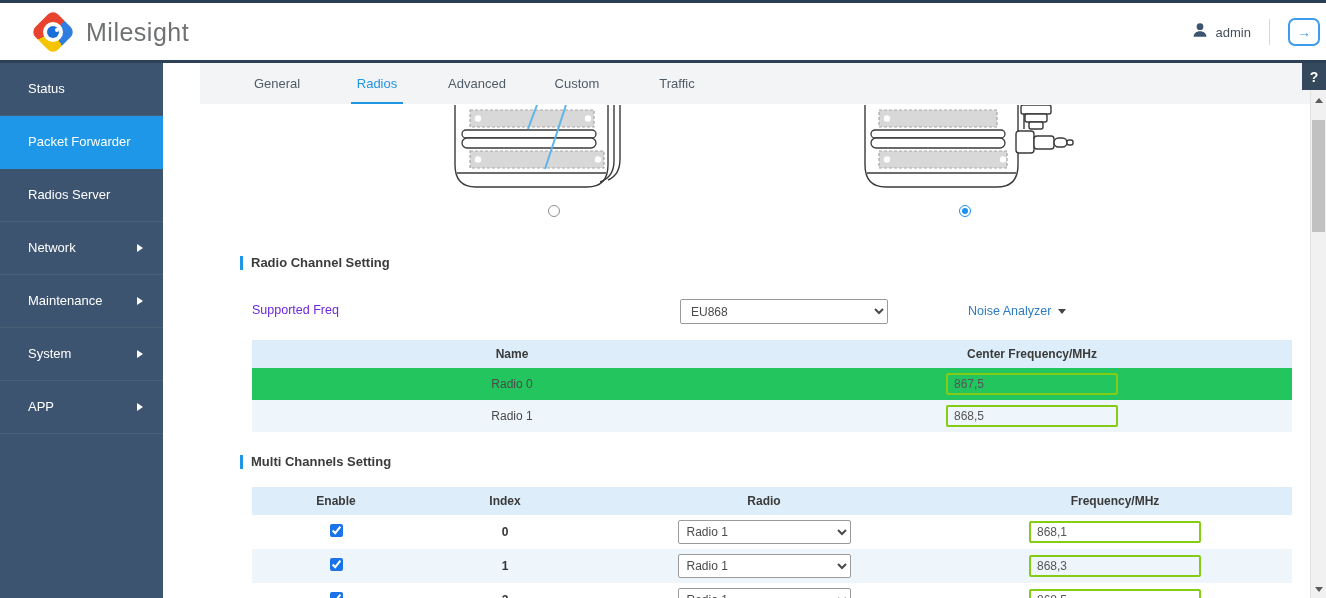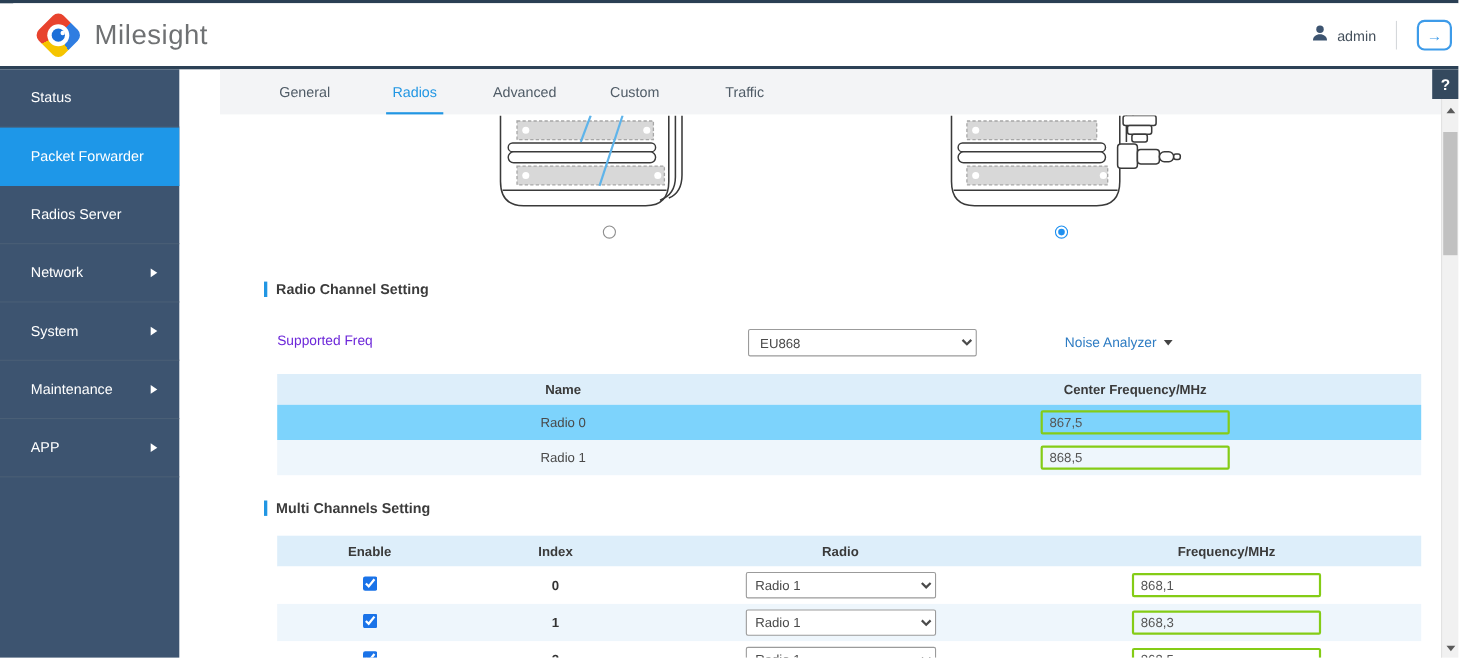--- a/index.html
+++ b/index.html
@@ -62,21 +62,21 @@
   .noise-link{position:absolute;font-size:12.5px;color:#2e7cc3;cursor:pointer;display:flex;align-items:center;gap:7px;}
   .caret-down{width:0;height:0;border-top:5px solid #444;border-left:4px solid transparent;border-right:4px solid transparent;}
   
   .ms-table{position:absolute;width:1040px;}
   .t-row{display:grid;align-items:center;}
   .radio-cols{grid-template-columns:520px 520px;}
   .multi-cols{grid-template-columns:168px 170px 348px 354px;}
   .t-head{height:28px;background:#ddeefa;}
   .t-head .t-cell{font-weight:bold;color:#3a3a3a;font-size:12px;}
   .t-cell{text-align:center;font-size:12px;color:#4a4a4a;}
-  .r-row{height:32px;background:#7dd3fc;}
+  .r-row{height:32px;background:#22c55e;}
   .m-row{height:34px;background:#fff;}
   .row-alt{background:#eef6fc;}
   input.freq-input{width:172px;height:22px;border:2px solid #84cc16;border-radius:2px;
     font-size:12px;color:#555;padding:0 6px;box-sizing:border-box;background:transparent;
     font-family:"Liberation Sans",sans-serif;}
   select.row-select{width:173px;height:24px;border:1px solid #9b9b9b;border-radius:2px;
     background:#fff;font-size:12px;color:#4a4a4a;padding:0 4px;font-family:"Liberation Sans",sans-serif;}
   input.en-check{width:13px;height:13px;accent-color:#1a73e8;margin:0;}
   .idx{font-weight:bold;color:#333;}
   
@@ -129,25 +129,25 @@
     <span>Packet Forwarder</span>
   </div>
   <div class="side-item">
     <span>Radios Server</span>
   </div>
   <div class="side-item">
     <span>Network</span>
     <span class="chev-right"></span>
   </div>
   <div class="side-item">
+    <span>Maintenance</span>
+    <span class="chev-right"></span>
+  </div>
+  <div class="side-item">
     <span>System</span>
-    <span class="chev-right"></span>
-  </div>
-  <div class="side-item">
-    <span>Maintenance</span>
     <span class="chev-right"></span>
   </div>
   <div class="side-item">
     <span>APP</span>
     <span class="chev-right"></span>
   </div>
 </div>
 
 <div class="content">
 

